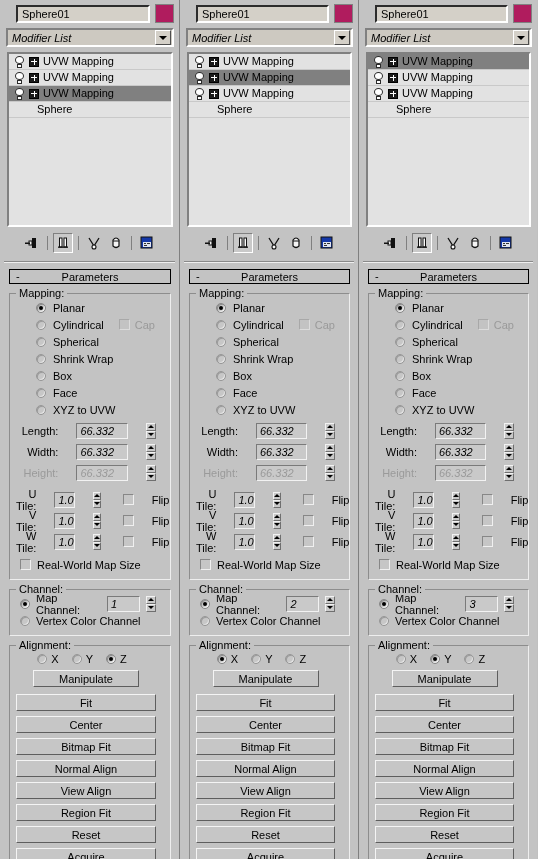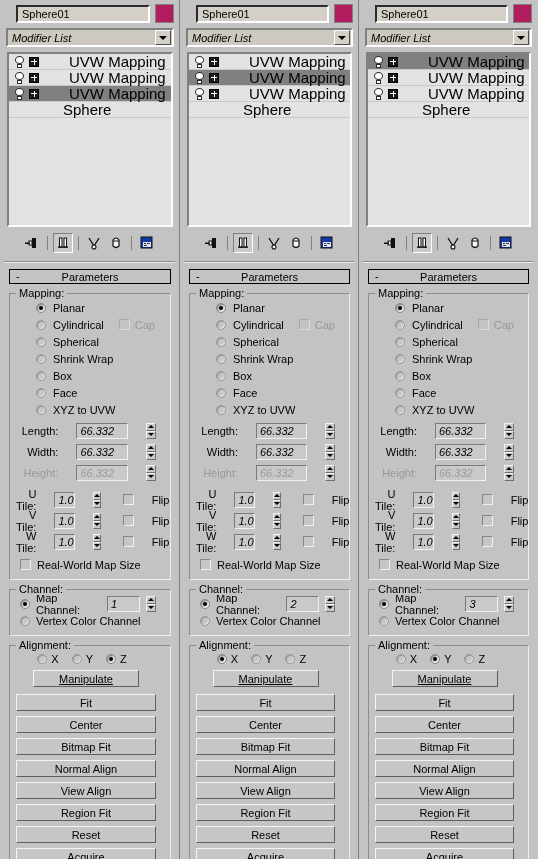--- a/index.html
+++ b/index.html
@@ -52,21 +52,21 @@
         border-bottom:1px solid #c9c9c9;box-sizing:border-box;}
   .srow.sel{background:#808080;}
   .srow.leaf{padding-left:28px;}
   .bulb{width:11px;height:12px;position:relative;flex:0 0 auto;}
   .bulb .glass{position:absolute;left:1px;top:0;width:9px;height:8px;border-radius:50%;
       background:#fff;border:1px solid #2b2b2b;box-sizing:border-box;}
   .bulb .base{position:absolute;left:3px;top:8px;width:5px;height:4px;background:#fff;border:1px solid #2b2b2b;box-sizing:border-box;}
   .plusbox{width:10px;height:10px;background:#1a1a1a;position:relative;flex:0 0 auto;border:1px solid #000;box-sizing:border-box;}
   .plusbox:before{content:"";position:absolute;left:1px;top:3.5px;width:6px;height:1px;background:#fff;}
   .plusbox:after{content:"";position:absolute;left:3.5px;top:1px;width:1px;height:6px;background:#fff;}
-  .slabel{font-size:15px;line-height:11px;margin-left:26px;}
+  .slabel{font-size:11px;line-height:11px;}
 
   
   .tbar{display:flex;align-items:center;justify-content:center;gap:2px;height:24px;margin-top:4px;}
   .tbtn{width:20px;height:20px;display:flex;align-items:center;justify-content:center;box-sizing:border-box;}
   .tbtn.active{border:1px solid;border-color:#808080 #fff #fff #808080;background:#c9c9c9;}
   .sep{width:1px;height:14px;background:#808080;margin:0 3px;}
   svg{display:block;}
 
   .hrule{height:0;border-top:1px solid #8a8a8a;border-bottom:1px solid #efefef;margin:6px 4px 0 4px;}
 
@@ -116,21 +116,21 @@
 
   .btn{
     height:17px;background:#c6c6c6;box-sizing:border-box;
     border:1px solid;border-color:#f4f4f4 #5e5e5e #5e5e5e #f4f4f4;
     display:flex;align-items:center;justify-content:center;font-size:11px;
   }
   .btngrid{display:grid;grid-template-columns:1fr;gap:5px 5px;margin-top:7px;}
   .alignrow{display:flex;align-items:center;justify-content:center;gap:5px;height:15px;}
   .alignrow .rtxt{font-size:11px;margin-right:8px;}
   .manipwrap{display:flex;justify-content:center;margin-top:4px;}
-  .manip{width:106px;text-decoration:underline;}
+  .manip{width:106px;}
   .chrow{display:flex;align-items:center;gap:6px;height:17px;padding-left:4px;}
 </style>
 </head>
 <body>
 
 <div class="panels" id="panels">
     <div class="panel">
       <div class="namerow">
         <div class="namefield">Sphere01</div>
         <div class="swatch" style="background: rgb(176, 28, 94);"></div>

